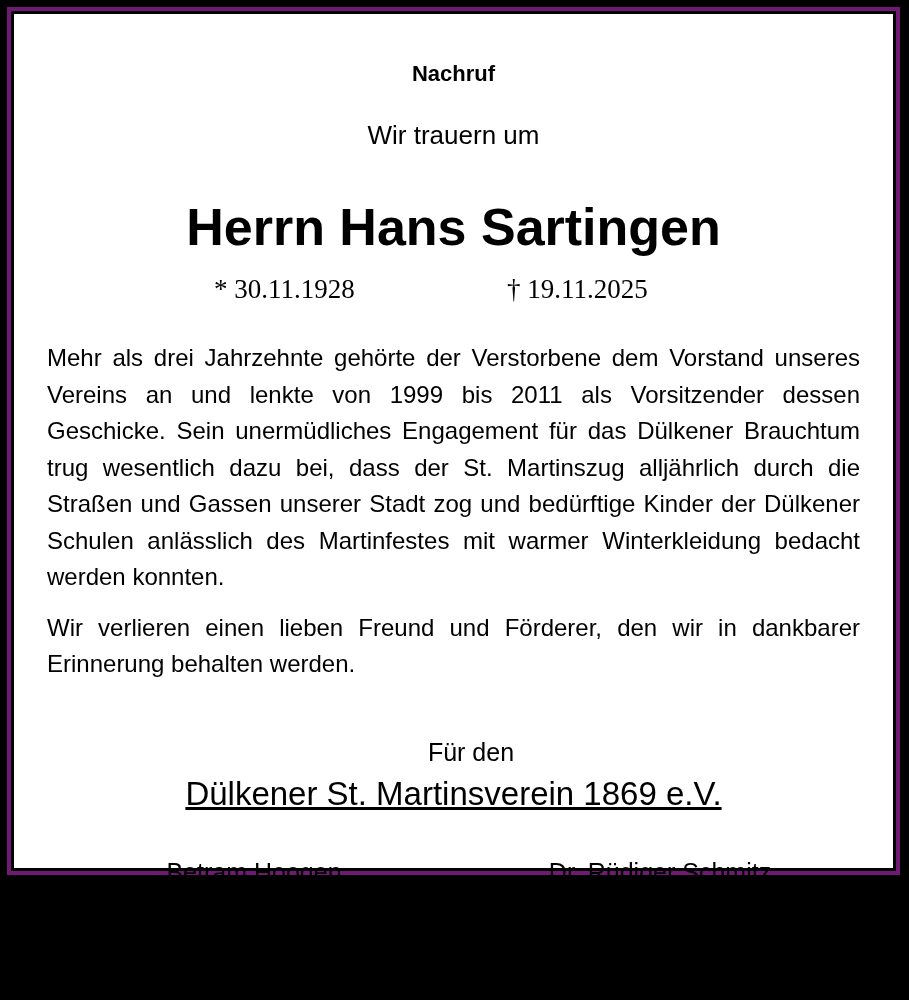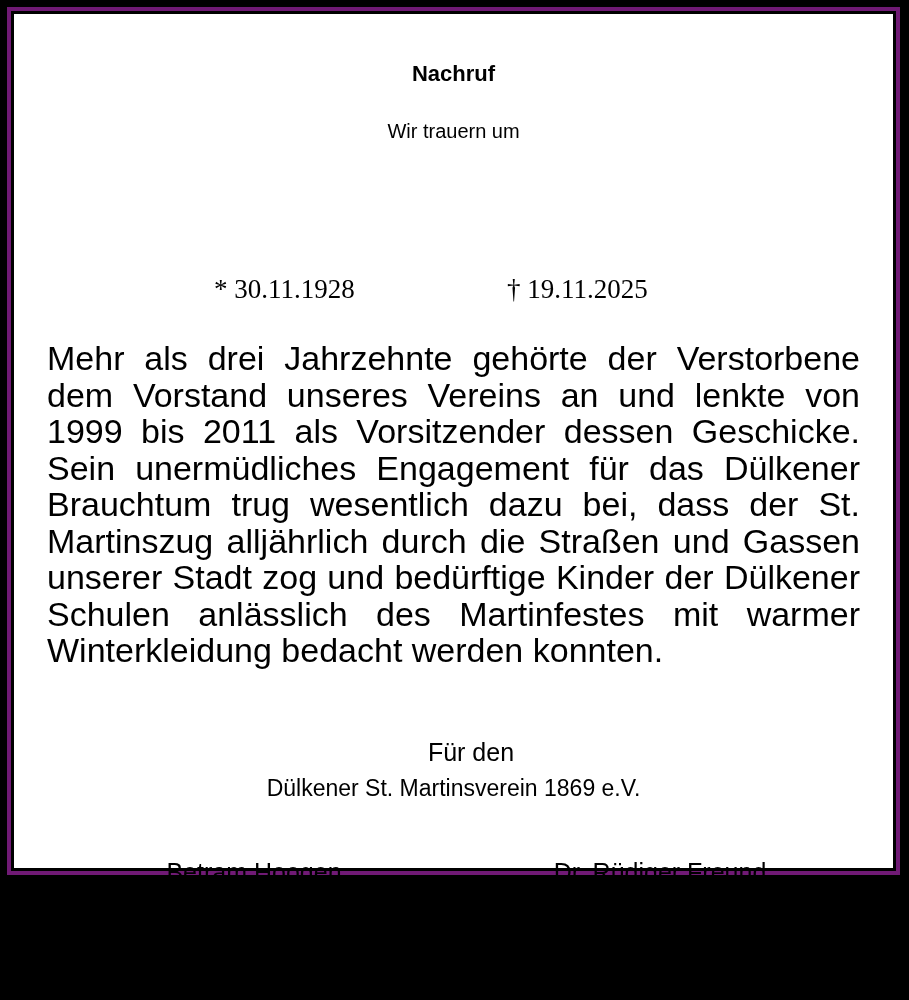--- a/index.html
+++ b/index.html
@@ -2,48 +2,50 @@
 <html><head>
 <meta charset="utf-8">
 <style>
   html, body { margin:0; padding:0; background:#000; }
   body { width:909px; height:1000px; position:relative; overflow:hidden; font-family:"Liberation Sans", sans-serif; color:#000; }
   .outer { position:absolute; left:7px; top:7px; width:893px; height:868px; background:#701a75; }
   .inner { position:absolute; left:4px; top:4px; right:4px; bottom:4px; border:3px solid #000; box-sizing:border-box; background:#fff; }
   .center { text-align:center; }
   .abs { position:absolute; left:0; right:0; }
   .heading { top:47px; font-size:22px; font-weight:bold; }
-  .sub { top:106px; font-size:20px; }
+  .sub { top:106px; font-size:26px; }
   .name { top:183px; font-size:52px; font-weight:bold; letter-spacing:0px; }
   .dates { top:260px; font-size:27px; }
   .dates span { position:absolute;font-family:Liberation Serif, serif; }
-  .body { position:absolute; left:33px; right:33px; top:326px; font-size:34px; line-height:36.5px; text-align:justify; }
+  .body { position:absolute; left:33px; right:33px; top:326px; font-size:24px; line-height:36.5px; text-align:justify; }
   .body p { margin:0 0 14px 0; }
   .body p.last { text-align-last:left; }
   .for1 { top:724px; font-size:25px;padding-left:35px; }
-  .for2 { top:761px; font-size:23px; }
+  .for2 { top:761px; font-size:33px;text-decoration:underline; }
   .sig { position:absolute; top:840px; font-size:25px; line-height:37px; text-align:center; width:320px; }
 </style>
 </head>
 <body>
 
 <div class="outer">
   <div class="inner">
     <div class="abs center heading">Nachruf</div>
     <div class="abs center sub">Wir trauern um</div>
+    <div class="abs center name">Herrn Hans Sartingen</div>
     <div class="abs dates">
       <span style="left:200px;">* 30.11.1928</span>
       <span style="left:493px;">† 19.11.2025</span>
     </div>
     <div class="body">
       <p class="last">Mehr als drei Jahrzehnte gehörte der Verstorbene dem Vorstand unseres Vereins an und lenkte von 1999 bis 2011 als Vorsitzender dessen Geschicke. Sein unermüdliches Engagement für das Dülkener Brauchtum trug wesentlich dazu bei, dass der St. Martinszug alljährlich durch die Straßen und Gassen unserer Stadt zog und bedürftige Kinder der Dülkener Schulen anlässlich des Martinfestes mit warmer Winterkleidung bedacht werden konnten.</p>
+      <p class="last">Wir verlieren einen lieben Freund und Förderer, den wir in dankbarer Erinnerung behalten werden.</p>
     </div>
     <div class="abs center for1">Für den</div>
     <div class="abs center for2">Dülkener St. Martinsverein 1869 e.V.</div>
     <div class="sig" style="left:80px;text-decoration:underline;">
       <div>Betram Hoogen</div>
       <div>4. Vorsitzender</div>
     </div>
     <div class="sig" style="left:486px;">
-      <div>Dr. Rüdiger Freund</div>
+      <div>Dr. Rüdiger Schmitz</div>
     </div>
   </div>
 </div>
 
 </body></html>

